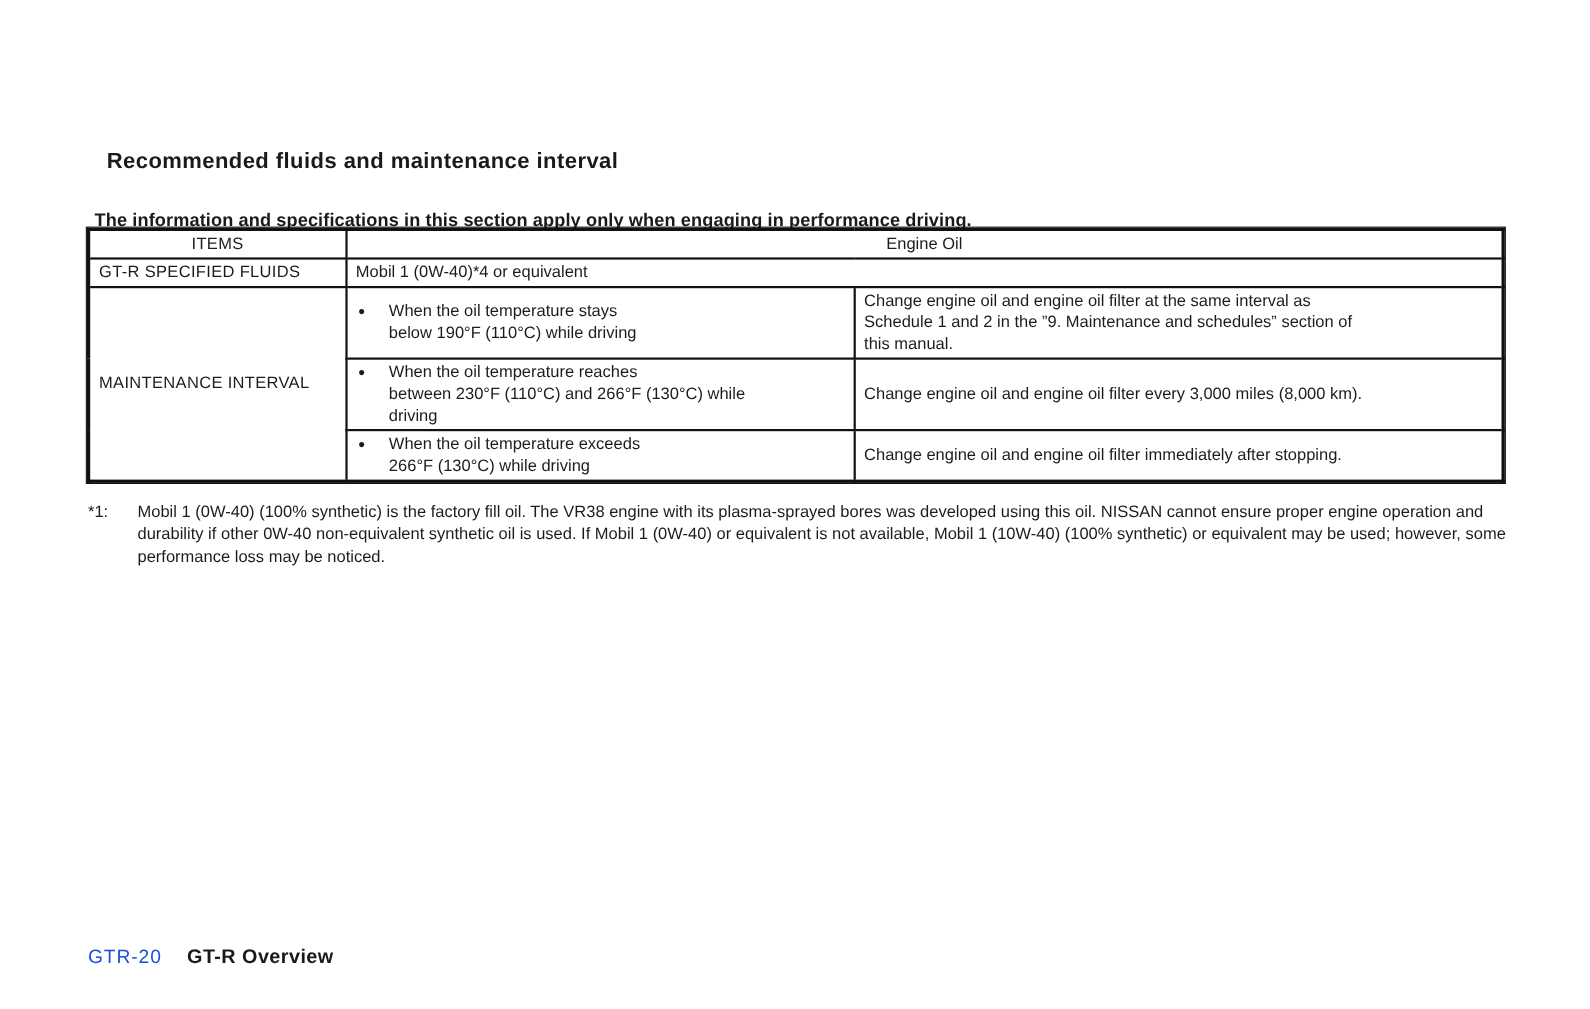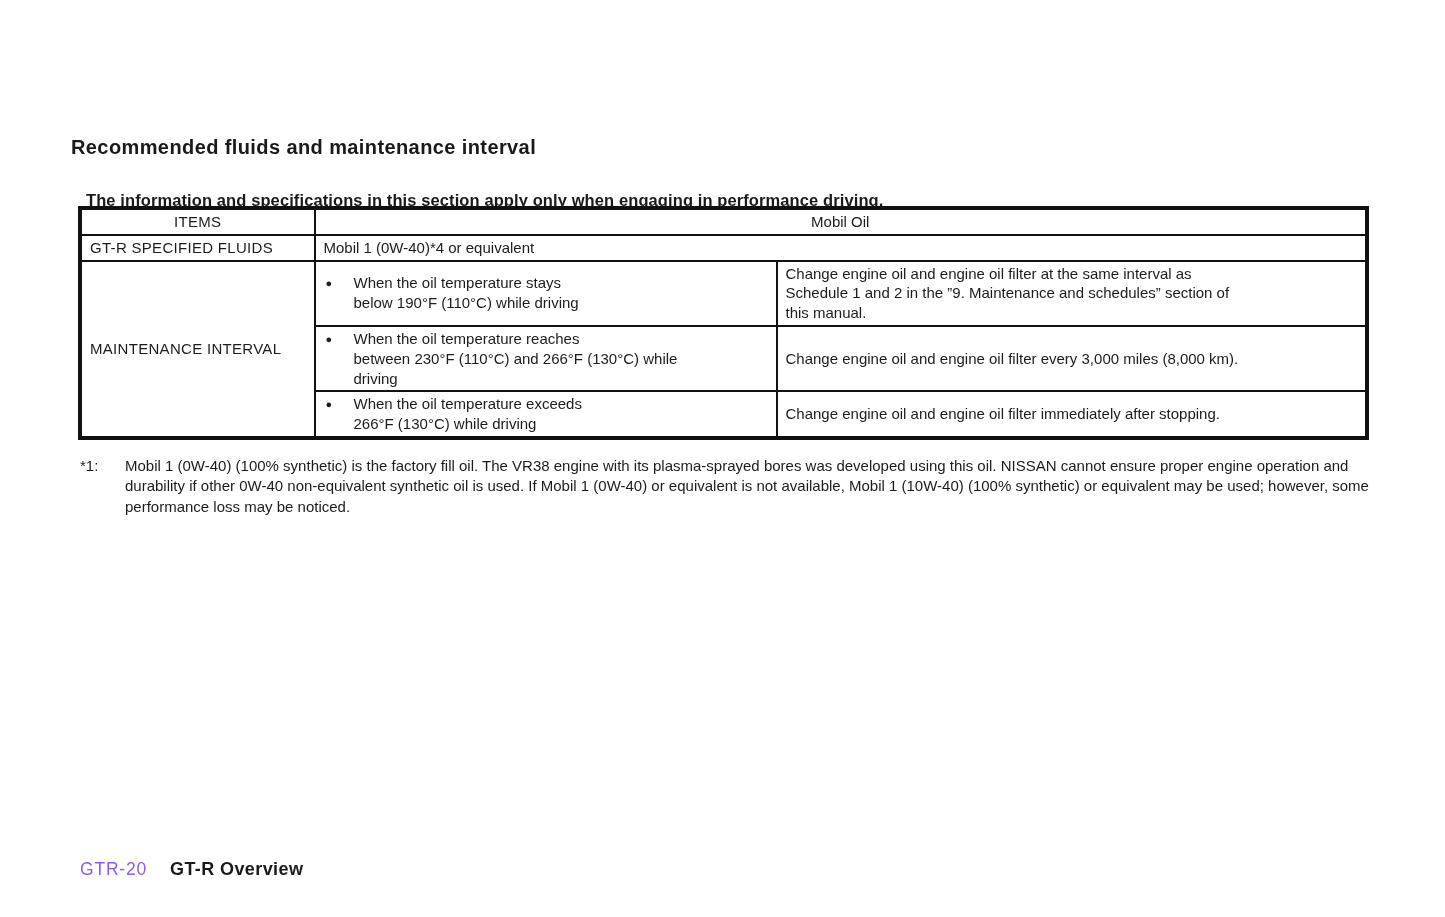--- a/index.html
+++ b/index.html
@@ -6,21 +6,21 @@
   html, body {
     width: 1445px; height: 917px;
     background: #ffffff;
     font-family: "Liberation Sans", sans-serif;
     color: #1c1c1c;
     overflow: hidden;
     position: relative;
   }
   .page-title {
     position: absolute;
-    left: 71px; top: 136px;
+    left: 97px; top: 136px;
     font-size: 20px;
     font-weight: bold;
     letter-spacing: 0.4px;
     color: #1a1a1a;
   }
   .page-subtitle {
     position: absolute;
     left: 86px; top: 191px;
     font-size: 16.5px;
     font-weight: bold;
@@ -71,21 +71,21 @@
   .footnote-text { max-width: 1248px; }
   .page-footer {
     position: absolute;
     left: 80px; top: 859px;
     display: flex;
     align-items: baseline;
   }
   .footer-page-number {
     font-size: 17.5px;
     letter-spacing: 0.8px;
-    color: #8b5cf6;
+    color: #1d4ed8;
   }
   .footer-section {
     font-size: 18px;
     font-weight: bold;
     letter-spacing: 0.4px;
     margin-left: 23px;
     color: #1a1a1a;
   }
 </style>
 </head>
@@ -96,21 +96,21 @@
 
 <table class="spec-table">
   <colgroup>
     <col style="width:234px">
     <col style="width:462px">
     <col style="width:590px">
   </colgroup>
   <tbody>
     <tr class="r-header">
       <td class="c-center c-label">ITEMS</td>
-      <td class="c-center" colspan="2">Mobil Oil</td>
+      <td class="c-center" colspan="2">Engine Oil</td>
     </tr>
     <tr class="r-fluids">
       <td class="c-label">GT-R SPECIFIED FLUIDS</td>
       <td colspan="2">Mobil 1 (0W-40)*4 or equivalent</td>
     </tr>
     <tr class="r-maint-1">
       <td class="c-label" rowspan="3">MAINTENANCE INTERVAL</td>
       <td class="cond-cell">
         <div class="cond-wrap">
           <span class="bullet-icon">●</span>

